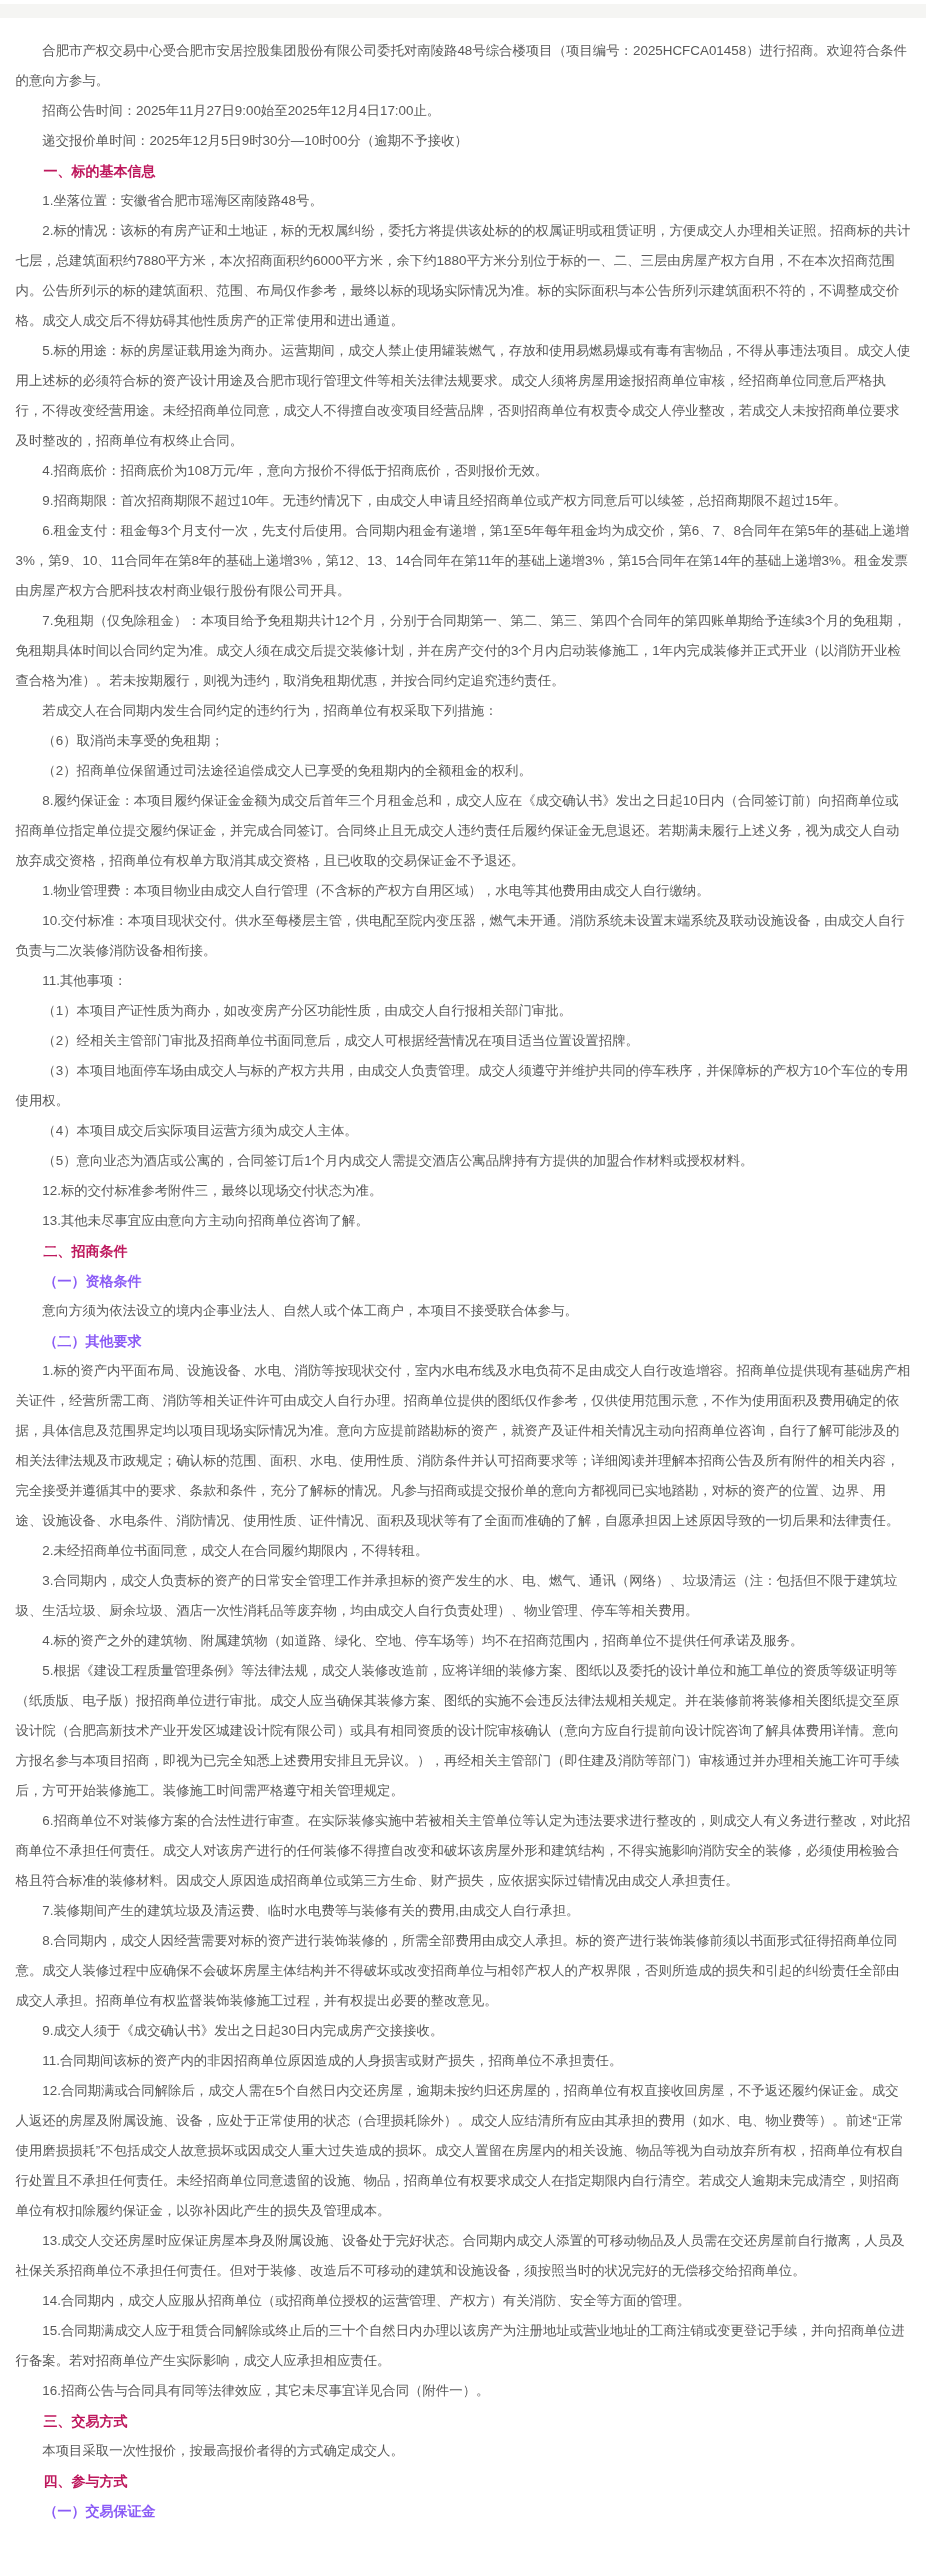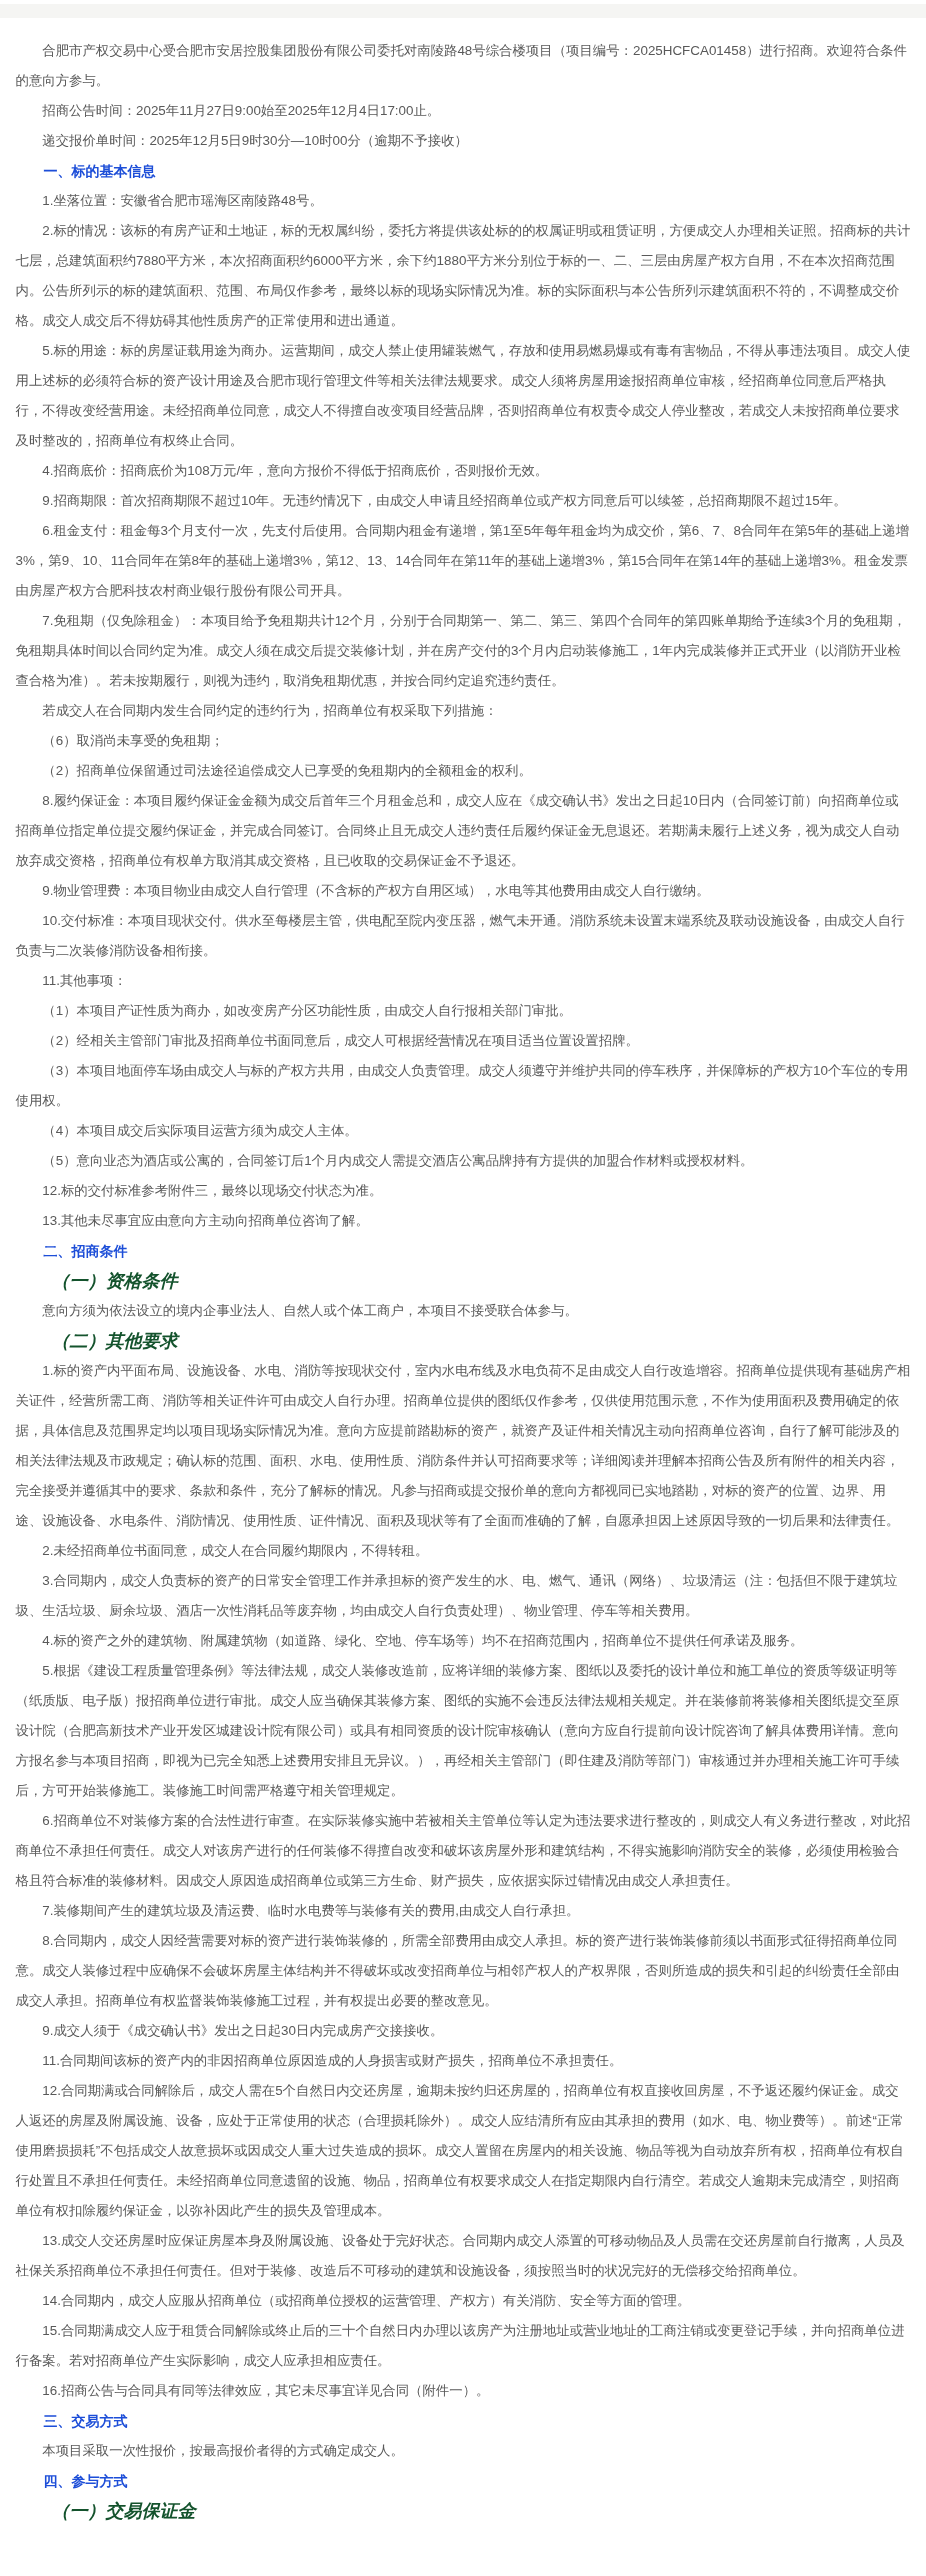--- a/index.html
+++ b/index.html
@@ -1,21 +1,21 @@
 <!DOCTYPE html>
 <html style="font-size:8.2px"><head>
 <meta charset="utf-8">
 <style>
   html,body{margin:0;padding:0;background:#ffffff;}
   body{font-family:"Liberation Sans","DejaVu Sans",sans-serif;width:927px;}
   .top-bar{margin-top:4.1px;height:14.4px;background:#f5f5f3;}
   .doc{padding:17.5px 15.5px 46px 15.5px;color:#595959;font-size:13.4px;}
   .blk{margin:0;line-height:30px;text-indent:2em;word-break:break-all;}
-  .h1{font-weight:bold;color:#1d4ed8;font-size:14px;}
-  .h2{font-weight:bold;color:#14532d;font-size:18px;font-style:italic;}
+  .h1{font-weight:bold;color:#be185d;font-size:14px;}
+  .h2{font-weight:bold;color:#8b5cf6;font-size:14px;}
 </style>
 </head>
 <body>
 
 <div class="page">
   <div class="top-bar"></div>
   <div class="doc" id="doc">
       <p class="blk p">合肥市产权交易中心受合肥市安居控股集团股份有限公司委托对南陵路48号综合楼项目（项目编号：2025HCFCA01458）进行招商。欢迎符合条件的意向方参与。</p>
       <p class="blk p">招商公告时间：2025年11月27日9:00始至2025年12月4日17:00止。</p>
       <p class="blk p">递交报价单时间：2025年12月5日9时30分—10时00分（逾期不予接收）</p>
@@ -24,21 +24,21 @@
       <p class="blk p">2.标的情况：该标的有房产证和土地证，标的无权属纠纷，委托方将提供该处标的的权属证明或租赁证明，方便成交人办理相关证照。招商标的共计七层，总建筑面积约7880平方米，本次招商面积约6000平方米，余下约1880平方米分别位于标的一、二、三层由房屋产权方自用，不在本次招商范围内。公告所列示的标的建筑面积、范围、布局仅作参考，最终以标的现场实际情况为准。标的实际面积与本公告所列示建筑面积不符的，不调整成交价格。成交人成交后不得妨碍其他性质房产的正常使用和进出通道。</p>
       <p class="blk p">5.标的用途：标的房屋证载用途为商办。运营期间，成交人禁止使用罐装燃气，存放和使用易燃易爆或有毒有害物品，不得从事违法项目。成交人使用上述标的必须符合标的资产设计用途及合肥市现行管理文件等相关法律法规要求。成交人须将房屋用途报招商单位审核，经招商单位同意后严格执行，不得改变经营用途。未经招商单位同意，成交人不得擅自改变项目经营品牌，否则招商单位有权责令成交人停业整改，若成交人未按招商单位要求及时整改的，招商单位有权终止合同。</p>
       <p class="blk p">4.招商底价：招商底价为108万元/年，意向方报价不得低于招商底价，否则报价无效。</p>
       <p class="blk p">9.招商期限：首次招商期限不超过10年。无违约情况下，由成交人申请且经招商单位或产权方同意后可以续签，总招商期限不超过15年。</p>
       <p class="blk p">6.租金支付：租金每3个月支付一次，先支付后使用。合同期内租金有递增，第1至5年每年租金均为成交价，第6、7、8合同年在第5年的基础上递增3%，第9、10、11合同年在第8年的基础上递增3%，第12、13、14合同年在第11年的基础上递增3%，第15合同年在第14年的基础上递增3%。租金发票由房屋产权方合肥科技农村商业银行股份有限公司开具。</p>
       <p class="blk p">7.免租期（仅免除租金）：本项目给予免租期共计12个月，分别于合同期第一、第二、第三、第四个合同年的第四账单期给予连续3个月的免租期，免租期具体时间以合同约定为准。成交人须在成交后提交装修计划，并在房产交付的3个月内启动装修施工，1年内完成装修并正式开业（以消防开业检查合格为准）。若未按期履行，则视为违约，取消免租期优惠，并按合同约定追究违约责任。</p>
       <p class="blk p">若成交人在合同期内发生合同约定的违约行为，招商单位有权采取下列措施：</p>
       <p class="blk p">（6）取消尚未享受的免租期；</p>
       <p class="blk p">（2）招商单位保留通过司法途径追偿成交人已享受的免租期内的全额租金的权利。</p>
       <p class="blk p">8.履约保证金：本项目履约保证金金额为成交后首年三个月租金总和，成交人应在《成交确认书》发出之日起10日内（合同签订前）向招商单位或招商单位指定单位提交履约保证金，并完成合同签订。合同终止且无成交人违约责任后履约保证金无息退还。若期满未履行上述义务，视为成交人自动放弃成交资格，招商单位有权单方取消其成交资格，且已收取的交易保证金不予退还。</p>
-      <p class="blk p">9.物业管理费：本项目物业由成交人自行管理（不含标的产权方自用区域），水电等其他费用由成交人自行缴纳。</p>
+      <p class="blk p">1.物业管理费：本项目物业由成交人自行管理（不含标的产权方自用区域），水电等其他费用由成交人自行缴纳。</p>
       <p class="blk p">10.交付标准：本项目现状交付。供水至每楼层主管，供电配至院内变压器，燃气未开通。消防系统未设置末端系统及联动设施设备，由成交人自行负责与二次装修消防设备相衔接。</p>
       <p class="blk p">11.其他事项：</p>
       <p class="blk p">（1）本项目产证性质为商办，如改变房产分区功能性质，由成交人自行报相关部门审批。</p>
       <p class="blk p">（2）经相关主管部门审批及招商单位书面同意后，成交人可根据经营情况在项目适当位置设置招牌。</p>
       <p class="blk p">（3）本项目地面停车场由成交人与标的产权方共用，由成交人负责管理。成交人须遵守并维护共同的停车秩序，并保障标的产权方10个车位的专用使用权。</p>
       <p class="blk p">（4）本项目成交后实际项目运营方须为成交人主体。</p>
       <p class="blk p">（5）意向业态为酒店或公寓的，合同签订后1个月内成交人需提交酒店公寓品牌持有方提供的加盟合作材料或授权材料。</p>
       <p class="blk p">12.标的交付标准参考附件三，最终以现场交付状态为准。</p>
       <p class="blk p">13.其他未尽事宜应由意向方主动向招商单位咨询了解。</p>
       <div class="blk h1">二、招商条件</div>

